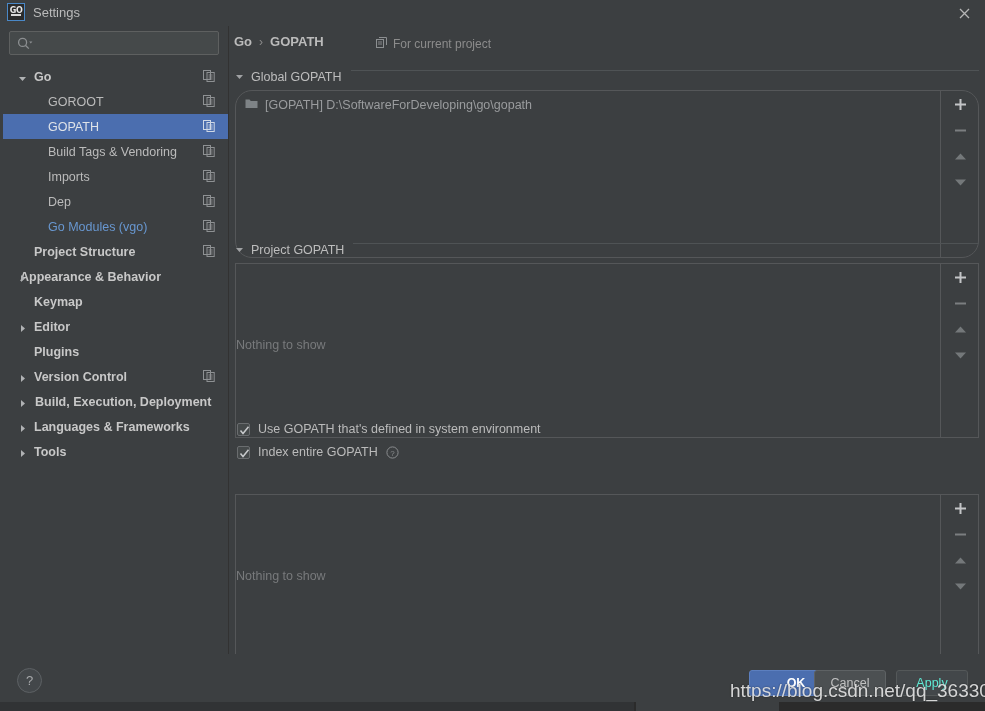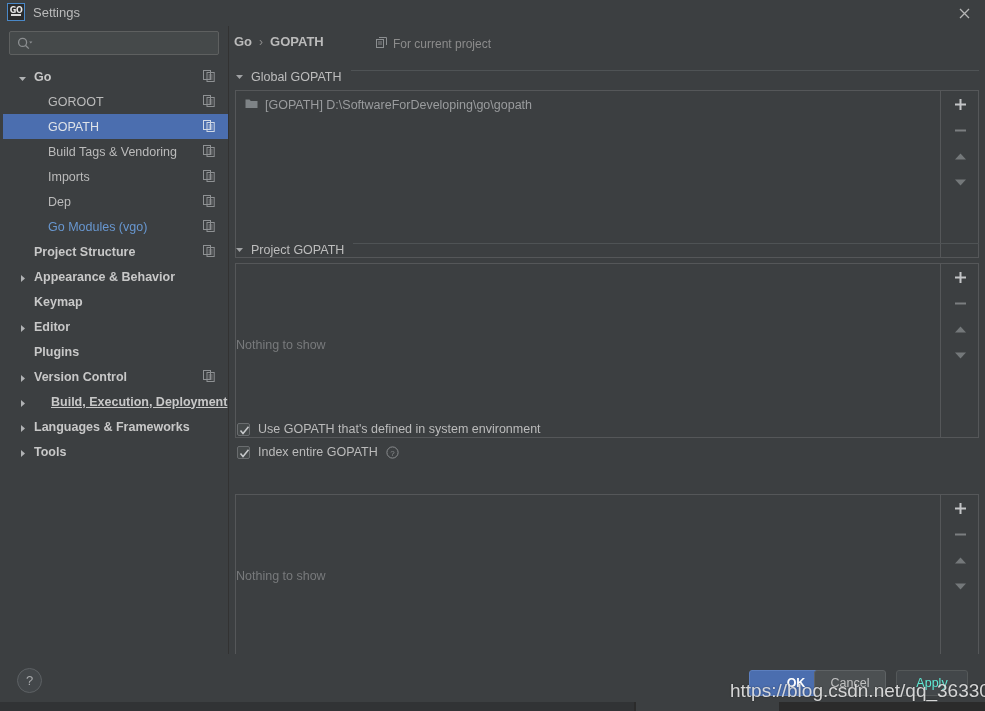--- a/index.html
+++ b/index.html
@@ -445,21 +445,21 @@
             <span class="mod-icon"><svg width="12" height="12" viewBox="0 0 12 12">
                 <rect x="0.5" y="0.5" width="7" height="9" stroke="#8e9193" stroke-width="1" fill="none"></rect>
                 <rect x="4" y="2.5" width="7.2" height="9" stroke="#8e9193" stroke-width="1" fill="none"></rect>
                 <path d="M5.6,5 H9.6 M5.6,7 H9.6 M5.6,9 H9.6" stroke="#8e9193" stroke-width="0.9"></path>
               </svg></span>
           </div>
           <div class="tree-row">
             <span class="arrow" style="left: 15px;"><svg width="9" height="9" viewBox="0 0 9 9">
                 <path d="M3,1 L3,8 L7,4.5 Z" fill="#b0b2b4"></path>
               </svg></span>
-            <span class="label bold" style="margin-left: 31px;">Appearance &amp; Behavior</span>
+            <span class="label bold" style="margin-left: 17px;">Appearance &amp; Behavior</span>
           </div>
           <div class="tree-row">
             <span class="label bold" style="margin-left: 31px;">Keymap</span>
           </div>
           <div class="tree-row">
             <span class="arrow" style="left: 15px;"><svg width="9" height="9" viewBox="0 0 9 9">
                 <path d="M3,1 L3,8 L7,4.5 Z" fill="#b0b2b4"></path>
               </svg></span>
             <span class="label bold" style="margin-left: 31px;">Editor</span>
           </div>
@@ -474,21 +474,21 @@
             <span class="mod-icon"><svg width="12" height="12" viewBox="0 0 12 12">
                 <rect x="0.5" y="0.5" width="7" height="9" stroke="#8e9193" stroke-width="1" fill="none"></rect>
                 <rect x="4" y="2.5" width="7.2" height="9" stroke="#8e9193" stroke-width="1" fill="none"></rect>
                 <path d="M5.6,5 H9.6 M5.6,7 H9.6 M5.6,9 H9.6" stroke="#8e9193" stroke-width="0.9"></path>
               </svg></span>
           </div>
           <div class="tree-row">
             <span class="arrow" style="left: 15px;"><svg width="9" height="9" viewBox="0 0 9 9">
                 <path d="M3,1 L3,8 L7,4.5 Z" fill="#b0b2b4"></path>
               </svg></span>
-            <span class="label bold" style="margin-left: 48px; text-decoration: underline;">Build, Execution, Deployment</span>
+            <span class="label bold" style="margin-left: 32px;">Build, Execution, Deployment</span>
           </div>
           <div class="tree-row">
             <span class="arrow" style="left: 15px;"><svg width="9" height="9" viewBox="0 0 9 9">
                 <path d="M3,1 L3,8 L7,4.5 Z" fill="#b0b2b4"></path>
               </svg></span>
             <span class="label bold" style="margin-left: 31px;">Languages &amp; Frameworks</span>
           </div>
           <div class="tree-row">
             <span class="arrow" style="left: 15px;"><svg width="9" height="9" viewBox="0 0 9 9">
                 <path d="M3,1 L3,8 L7,4.5 Z" fill="#b0b2b4"></path>
@@ -521,21 +521,21 @@
 
       <div class="section-head" style="left:6px; top:44px; width:744px;">
         <span class="tri">
           <svg width="9" height="9" viewBox="0 0 9 9" aria-hidden="true">
               <path d="M1,3 L8,3 L4.5,7 Z" fill="#a0a2a4"></path>
             </svg>
         </span>
         <span class="sec-title">Global GOPATH</span>
         <span class="rule" style="width:640px;"></span>
       </div>
-      <div class="listbox" style="left:6px; top:64px; width:744px; height:168px;">
+      <div class="listbox" style="left:6px; top:64px; width:744px; height:168px;border-radius:17px;">
         <div class="inner">
           <div class="list-row" style="top:3px;">
             <span class="folder-icon">
               <svg width="13" height="11" viewBox="0 0 13 11" aria-hidden="true">
                 <path d="M0.5,1.5 L4.5,1.5 L5.8,3 L12.5,3 L12.5,10 L0.5,10 Z" fill="#7e8386"></path>
               </svg>
             </span>
             <span>[GOPATH] D:\SoftwareForDeveloping\go\gopath</span>
           </div>
         </div>

